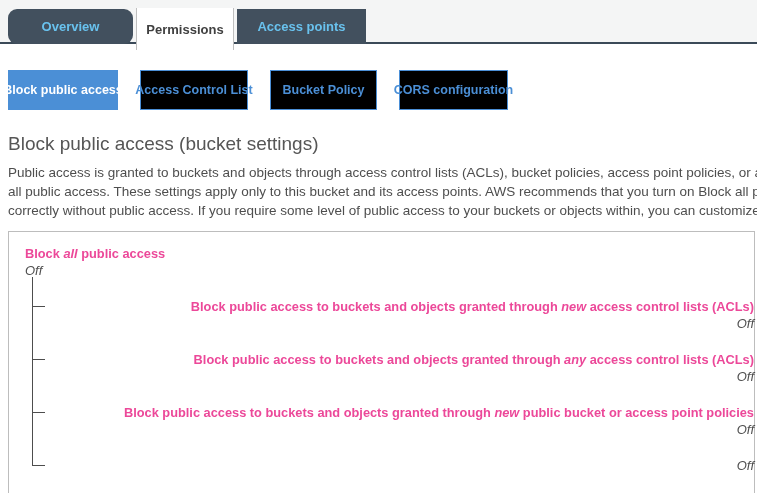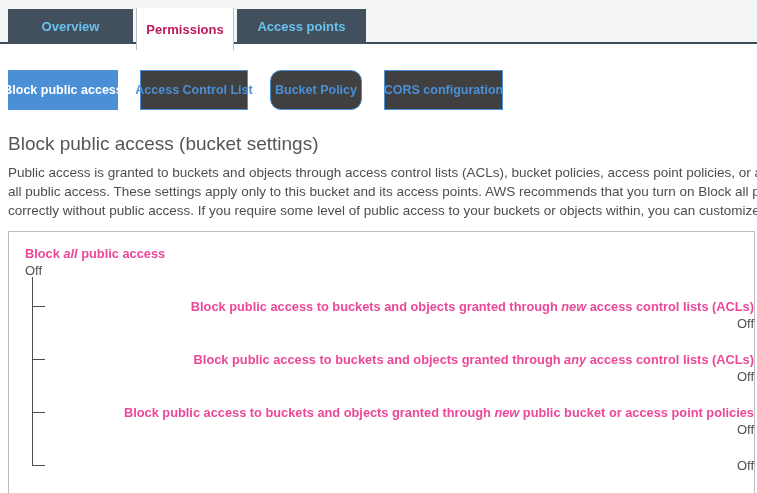--- a/index.html
+++ b/index.html
@@ -6,53 +6,53 @@
   html,body { width:757px; height:493px; overflow:hidden; background:#ffffff;
               font-family:"Liberation Sans", sans-serif; }
 
   
   .tabstrip { position:relative; width:757px; height:44px; background:#f4f5f5;
               border-bottom:2px solid #3b4a58; padding:9px 0 0 8px;
               display:flex; align-items:flex-start; }
   .tab { height:35px; display:flex; align-items:center; justify-content:center;
          background:#42505e; color:#69c2ee; font-size:13px; font-weight:bold;
          margin-right:2px; cursor:pointer; }
-  .tab:nth-of-type(1){ width:125px; }
+  .tab:nth-of-type(1){ width:125px;border-radius:9px; }
   .tab:nth-of-type(2){ width:98px;  }
   .tab:nth-of-type(3){ width:129px; }
   .tab:nth-of-type(4){ width:128px; }
   .tab:nth-of-type(5){ width:140px; }
   .tab.active { position:relative; top:-1px; height:42px; background:#ffffff;
-                color:#be185d; border-left:1px solid #bfbfbf; border-right:1px solid #bfbfbf;
+                color:#404040; border-left:1px solid #bfbfbf; border-right:1px solid #bfbfbf;
                 margin-left:1px; margin-right:3px; z-index:2; }
 
   
   .btn-row { display:flex; gap:22px; margin:26px 0 0 8px; }
   .pill-btn { height:40px; display:flex; align-items:center; justify-content:center;
-              font-size:12.5px; font-weight:bold; cursor:pointer; background:#404040;
+              font-size:12.5px; font-weight:bold; cursor:pointer; background:#000000;
               border:1px solid #4b8fd6; color:#4b8fd6; white-space:nowrap; }
   .pill-btn:nth-of-type(1){ width:110px; }
   .pill-btn:nth-of-type(2){ width:108px; }
-  .pill-btn:nth-of-type(3){ width:92px;border-radius:11px; }
-  .pill-btn:nth-of-type(4){ width:119px; }
+  .pill-btn:nth-of-type(3){ width:107px; }
+  .pill-btn:nth-of-type(4){ width:109px; }
   .pill-btn.active { background:#4b8fd6; color:#ffffff; border-color:#4b8fd6; }
 
   
   .section-title { margin:23px 0 0 8px; font-size:19px; font-weight:normal;
                    color:#565656; line-height:21px; }
   .section-desc { margin:9px 0 0 8px; font-size:13.5px; color:#4e4e4e; }
   .desc-line { white-space:nowrap; overflow:hidden; line-height:19px; }
 
   
   .panel { margin:11px 2px 0 8px; border:1px solid #bdbdbd; height:300px;
            padding:13px 0 0 16px; background:#ffffff; }
   .setting-title { font-size:12.8px; font-weight:bold; color:#ec4899;
                    line-height:17px; white-space:nowrap; }
   .setting-title em { font-style:italic; }
-  .setting-status { font-size:13px; color:#4f4f4f; line-height:17px; }
+  .setting-status { font-size:13px; color:#4f4f4f; line-height:17px;font-style:italic; }
 
   .tree { margin-left:7px; }
   .tree-item { position:relative; padding-left:8px; margin-top:19px;text-align:right; }
   
   .tree-item::before { content:''; position:absolute; left:0; top:8px;
                        width:13px; height:1px; background:#4d4d4d; }
   
   .tree-item::after { content:''; position:absolute; left:0; top:-21px;
                       width:1px; height:calc(100% + 21px); background:#4d4d4d; }
   .tree-item:last-child::after { height:29px; }

